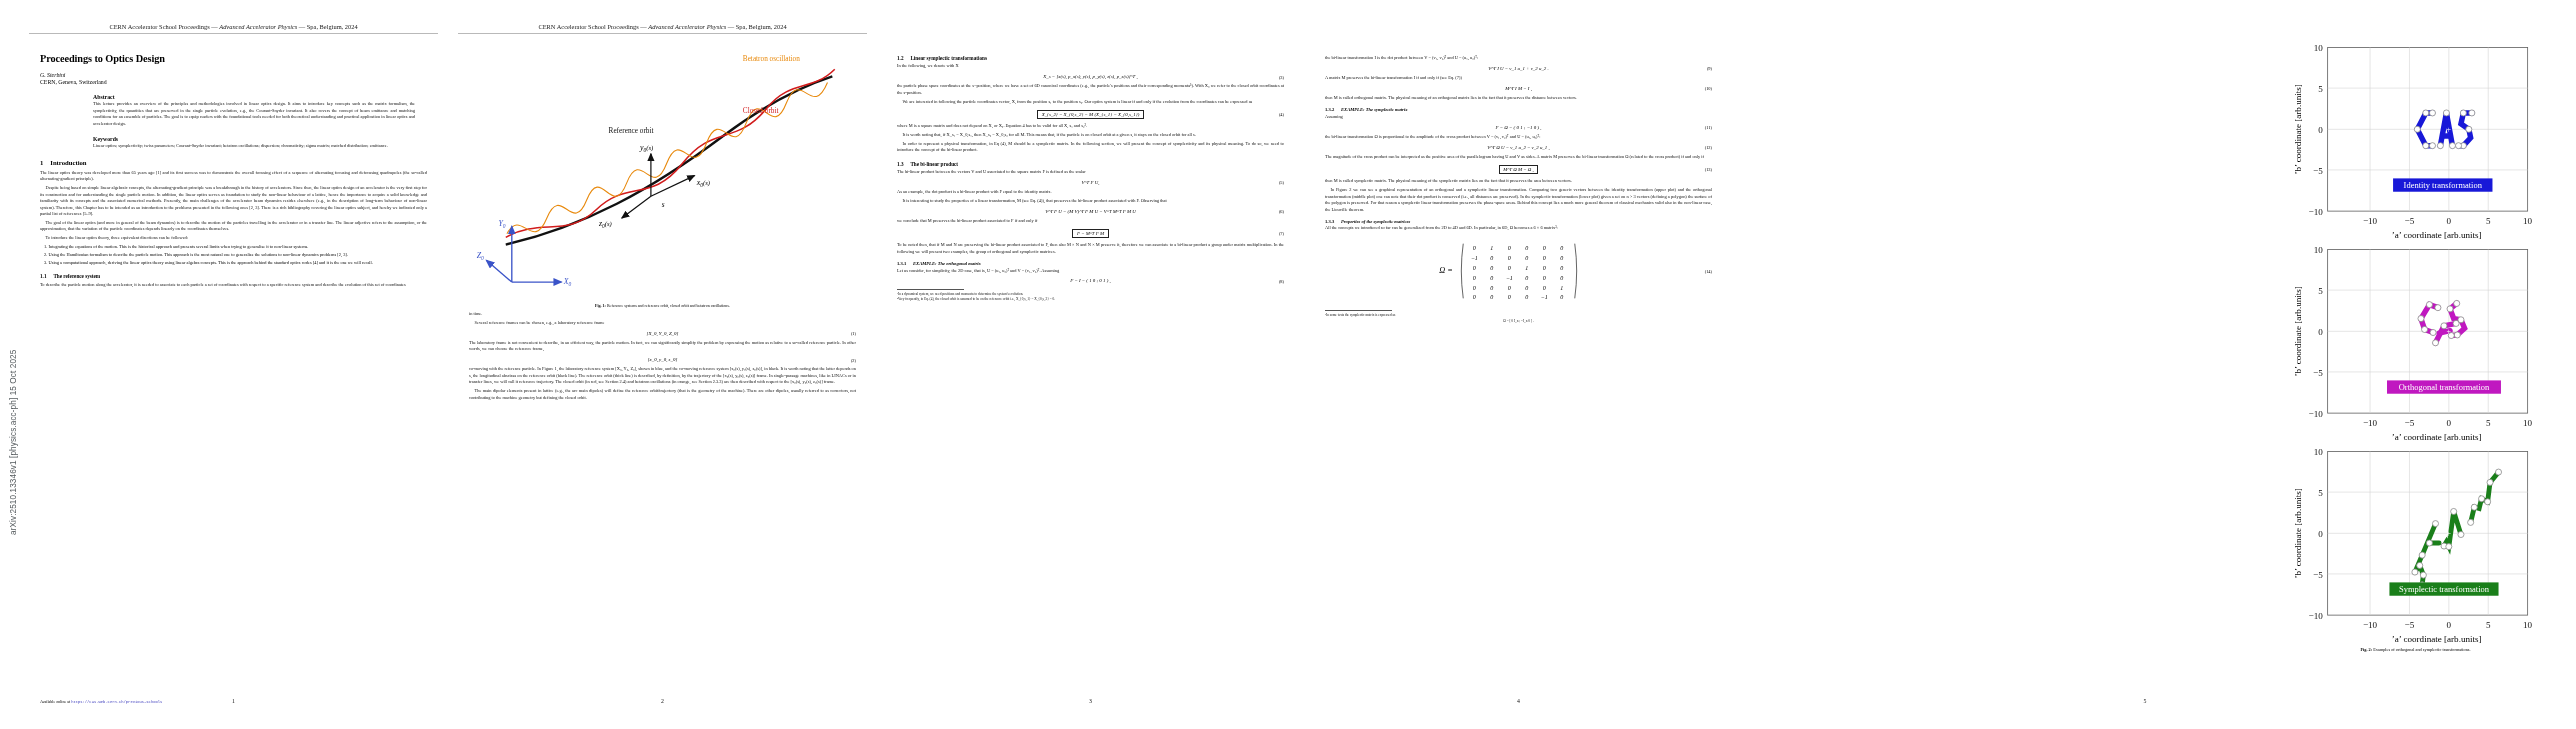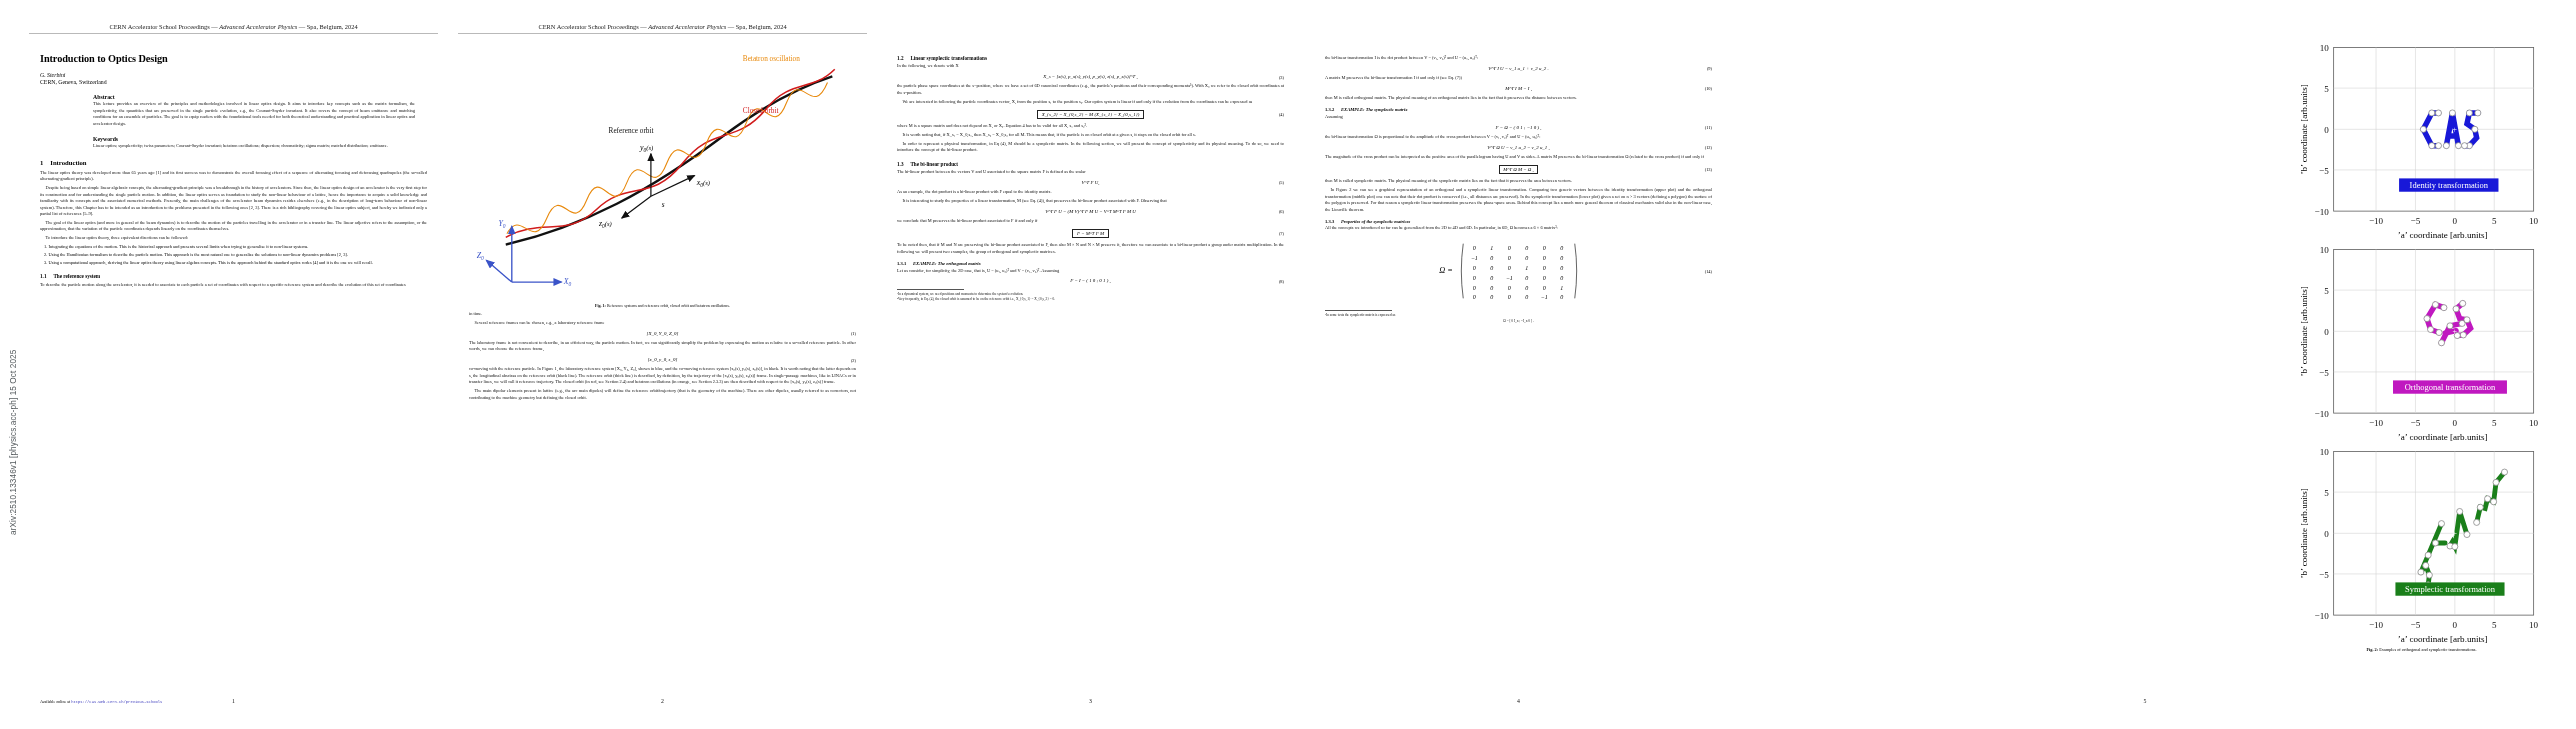--- a/index.html
+++ b/index.html
@@ -159,21 +159,21 @@
     font-size: 4px;
     line-height: 1.4;
     text-align: center;
     margin-top: 1.8px;
   }
   .figcap b { font-weight: bold; }
 
   
   .plots {
     position: absolute;
-    right: 0; top: 27px;
+    right: 6px; top: 27px;
     width: 261px;
   }
   .plotcap {
     font-size: 4.3px;
     text-align: center;
     margin-top: 2.4px;
   }
   .plotcap b { font-weight: bold; }
 
   svg text { font-family: "Liberation Serif", serif; }
@@ -185,21 +185,21 @@
 
   <div class="arxiv-stamp">arXiv:2510.13346v1  [physics.acc-ph]  15 Oct 2025</div>
 
   <div class="page page-1">
     <div class="runhead">
       <span>CERN Accelerator School Proceedings — </span><em>Advanced Accelerator Physics</em><span> — Spa, Belgium, 2024</span>
     </div>
     <div class="runrule"></div>
 
     <div class="body">
-      <div class="title">Introduction to Optics Design</div>
+      <div class="title">Proceedings to Optics Design</div>
       <div class="author">G. Sterbini</div>
       <div class="affil">CERN, Geneva, Switzerland</div>
 
       <div class="indentblock">
         <div class="hd">Abstract</div>
         <p class="para lead">This lecture provides an overview of the principles and methodologies involved in linear optics design. It aims to introduce key concepts such as the matrix formalism, the symplecticity, the quantities that are preserved in the single particle evolution, e.g., the Courant-Snyder invariant. It also covers the concept of beam emittance and matching conditions for an ensemble of particles. The goal is to equip readers with the foundational tools needed for both theoretical understanding and practical application in linear optics and accelerator design.</p>
       </div>
 
       <div class="indentblock" style="margin-top:8.5px">
         <div class="hd">Keywords</div>

